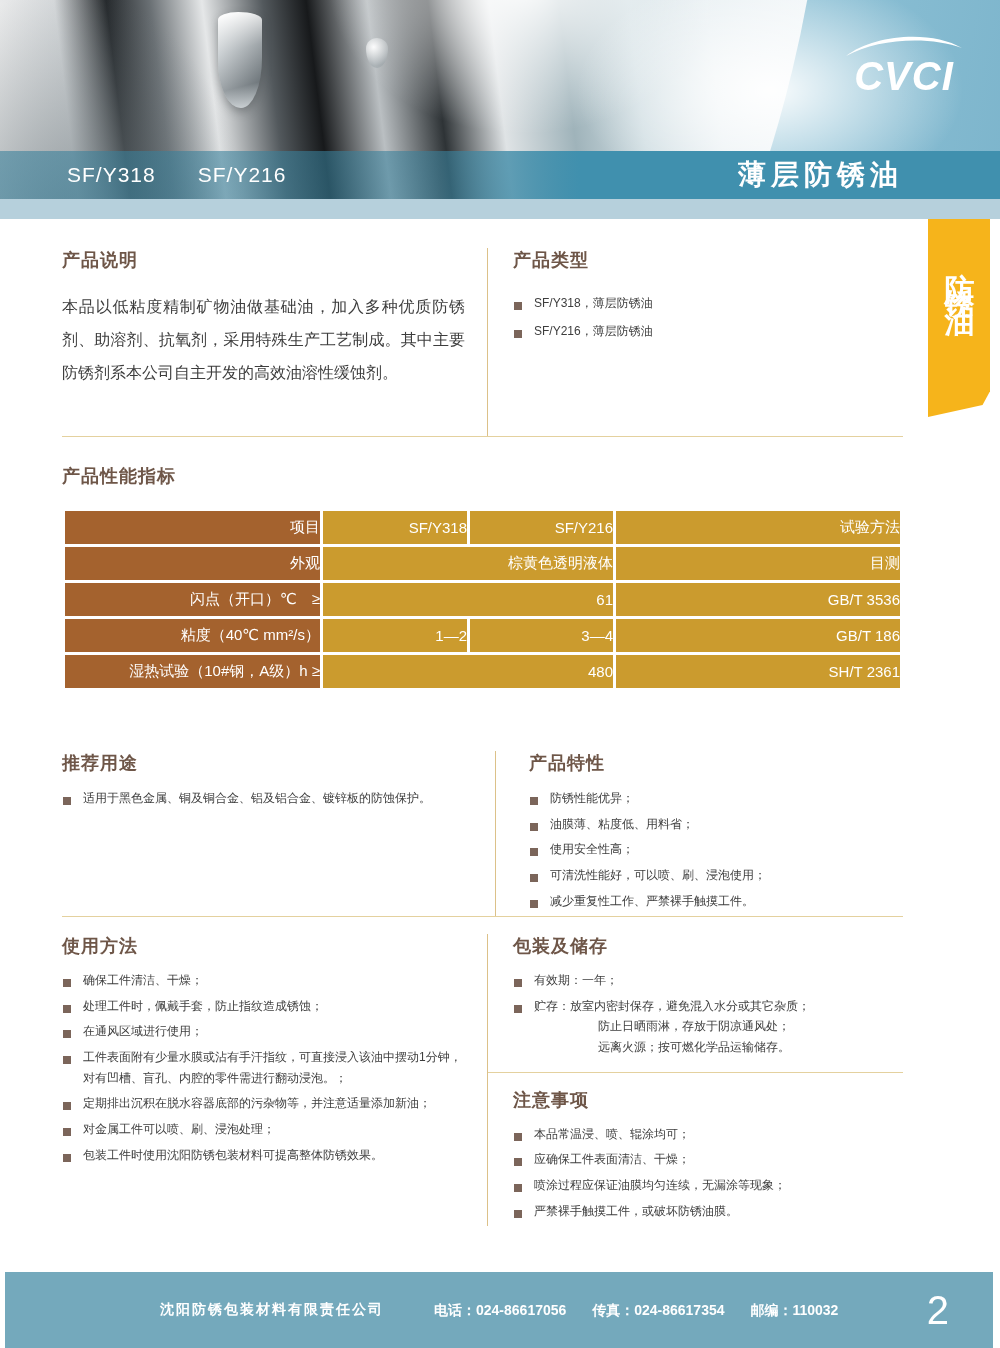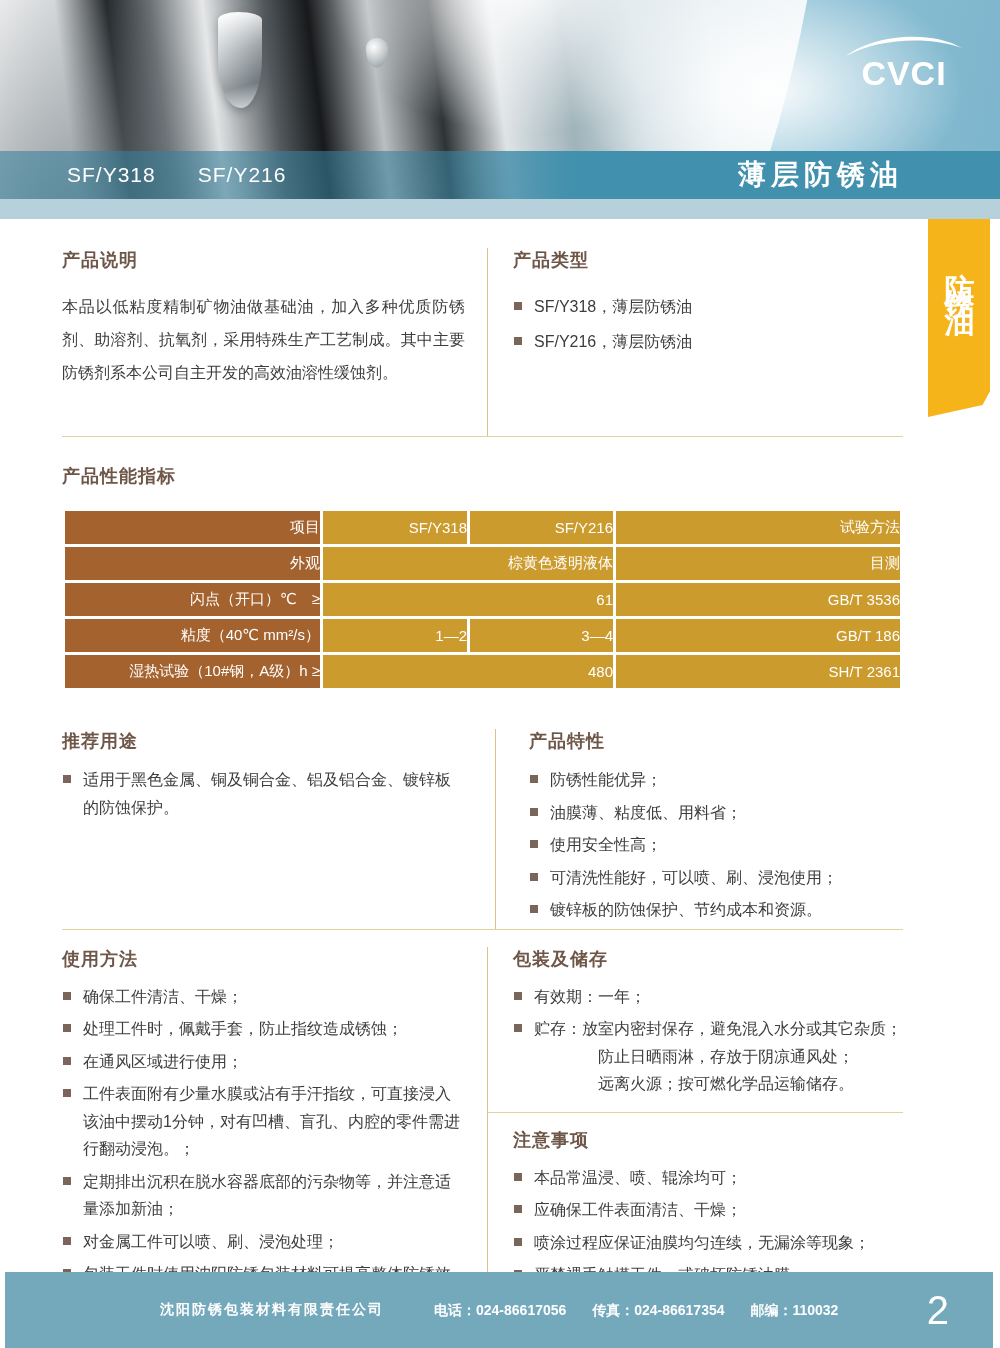--- a/index.html
+++ b/index.html
@@ -36,22 +36,22 @@
   .band-title { position:absolute; top:151px; left:0; width:1000px; height:48px;
     display:flex; align-items:center; padding:0 97px 0 67px;
     background:linear-gradient(to right, rgba(56,128,155,0.58) 0%, rgba(56,128,155,0.58) 44%, #4090ae 58%, #4090ae 100%); }
   .codes { display:flex; gap:42px; color:#fff; font-size:21px; letter-spacing:1px; }
   .band-spacer { flex:1; }
   .page-title { color:#fff; font-size:28px; font-weight:bold; letter-spacing:5px; }
   .band-light { position:absolute; top:199px; left:0; width:1000px; height:20px; background:#b6d0dc; }
 
   .logo { position:absolute; top:34px; right:36px; width:120px; text-align:center; }
   .logo svg { display:block; width:120px; height:24px; }
-  .logo-text { display:block; margin-top:-2px; color:#fff; font-size:34px; font-weight:bold;
-    letter-spacing:1px; line-height:1; }
+  .logo-text { display:block; margin-top:-2px; color:#fff; font-size:40px; font-weight:bold;
+    font-style:italic; letter-spacing:1px; line-height:1; }
 
   
   .side-tab { position:absolute; left:928px; top:219px; width:62px; height:198px; background:#f6b41b;
     clip-path:polygon(0 0, 100% 0, 100% 87%, 88% 94%, 0 100%); text-align:center; }
   .side-tab-label { writing-mode:vertical-rl; color:#fff; font-size:30px; font-weight:bold;
     letter-spacing:16px; padding-top:30px; display:inline-block; }
 
   
   .content { position:absolute; top:219px; left:0; width:1000px; padding:0 97px 0 62px; }
   h2.sec { font-size:18px; font-weight:bold; color:#6e5648; letter-spacing:1px; }
@@ -59,32 +59,32 @@
   .col-left { width:425px; padding-right:22px; }
   .v-div { width:1px; background:#dcc189; }
   .col-right { flex:1; padding-left:25px; }
   .h-rule { height:1px; background:#e4d19e; }
 
   .row-a { margin-top:29px; min-height:188px; }
   .row-a h2 { margin-bottom:19px; }
   .desc-body { font-size:16px; line-height:2.05; text-align:justify; color:#3d3d3d; }
 
   ul.blist { list-style:none; }
-  ul.blist li { position:relative; padding-left:21px; font-size:16px; line-height:1.72; color:#3d3d3d; margin-bottom:5px; }
+  ul.blist li { position:relative; padding-left:21px; font-size:12px; line-height:1.72; color:#3d3d3d; margin-bottom:5px; }
   ul.blist li::before { content:""; position:absolute; left:1px; top:9px; width:8px; height:8px; background:#7b655a; }
   .types ul.blist li { margin-bottom:7px; }
 
   .perf h2 { margin-top:27px; }
   table.perf-table { width:100%; border-collapse:collapse; margin-top:20px; table-layout:fixed; }
   table.perf-table td, table.perf-table th { border:3px solid #fff; height:36px; color:#fff;
     font-size:15px; font-weight:normal; text-align:right; }
   td.c-item, th.c-item { background:#a4622e; text-align:left; padding-left:20px; }
   td.c-gold, th.c-gold { background:#cb9b2e; }
 
-  .row-b { margin-top:38px; min-height:157px;gap:8px; }
+  .row-b { margin-top:60px; min-height:157px;gap:8px; }
   .row-b h2 { margin-bottom:13px; }
 
   .row-c { padding-top:17px; }
   .row-c h2 { margin-bottom:12px; }
   .sub-lines { white-space:pre-line; padding-left:64px; }
   .rule-inner { height:1px; background:#e4d19e; margin:14px 0 15px -25px; }
 
   
   .footer { position:absolute; left:5px; right:7px; bottom:0; height:76px; background:#74a9bc;
     display:flex; align-items:center; color:#fff; }
@@ -195,21 +195,21 @@
         </ul>
       </div>
       <div class="v-div"></div>
       <div class="col-right">
         <h2 class="sec">产品特性</h2>
         <ul class="blist">
           <li>防锈性能优异；</li>
           <li>油膜薄、粘度低、用料省；</li>
           <li>使用安全性高；</li>
           <li>可清洗性能好，可以喷、刷、浸泡使用；</li>
-          <li>镀锌板的防蚀保护、节约成本和资源。</li>
+          <li>减少重复性工作、严禁裸手触摸工件。</li>
         </ul>
       </div>
     </div>
     <div class="h-rule"></div>
 
     <div class="row row-c">
       <div class="col-left">
         <h2 class="sec">使用方法</h2>
         <ul class="blist">
           <li>确保工件清洁、干燥；</li>

